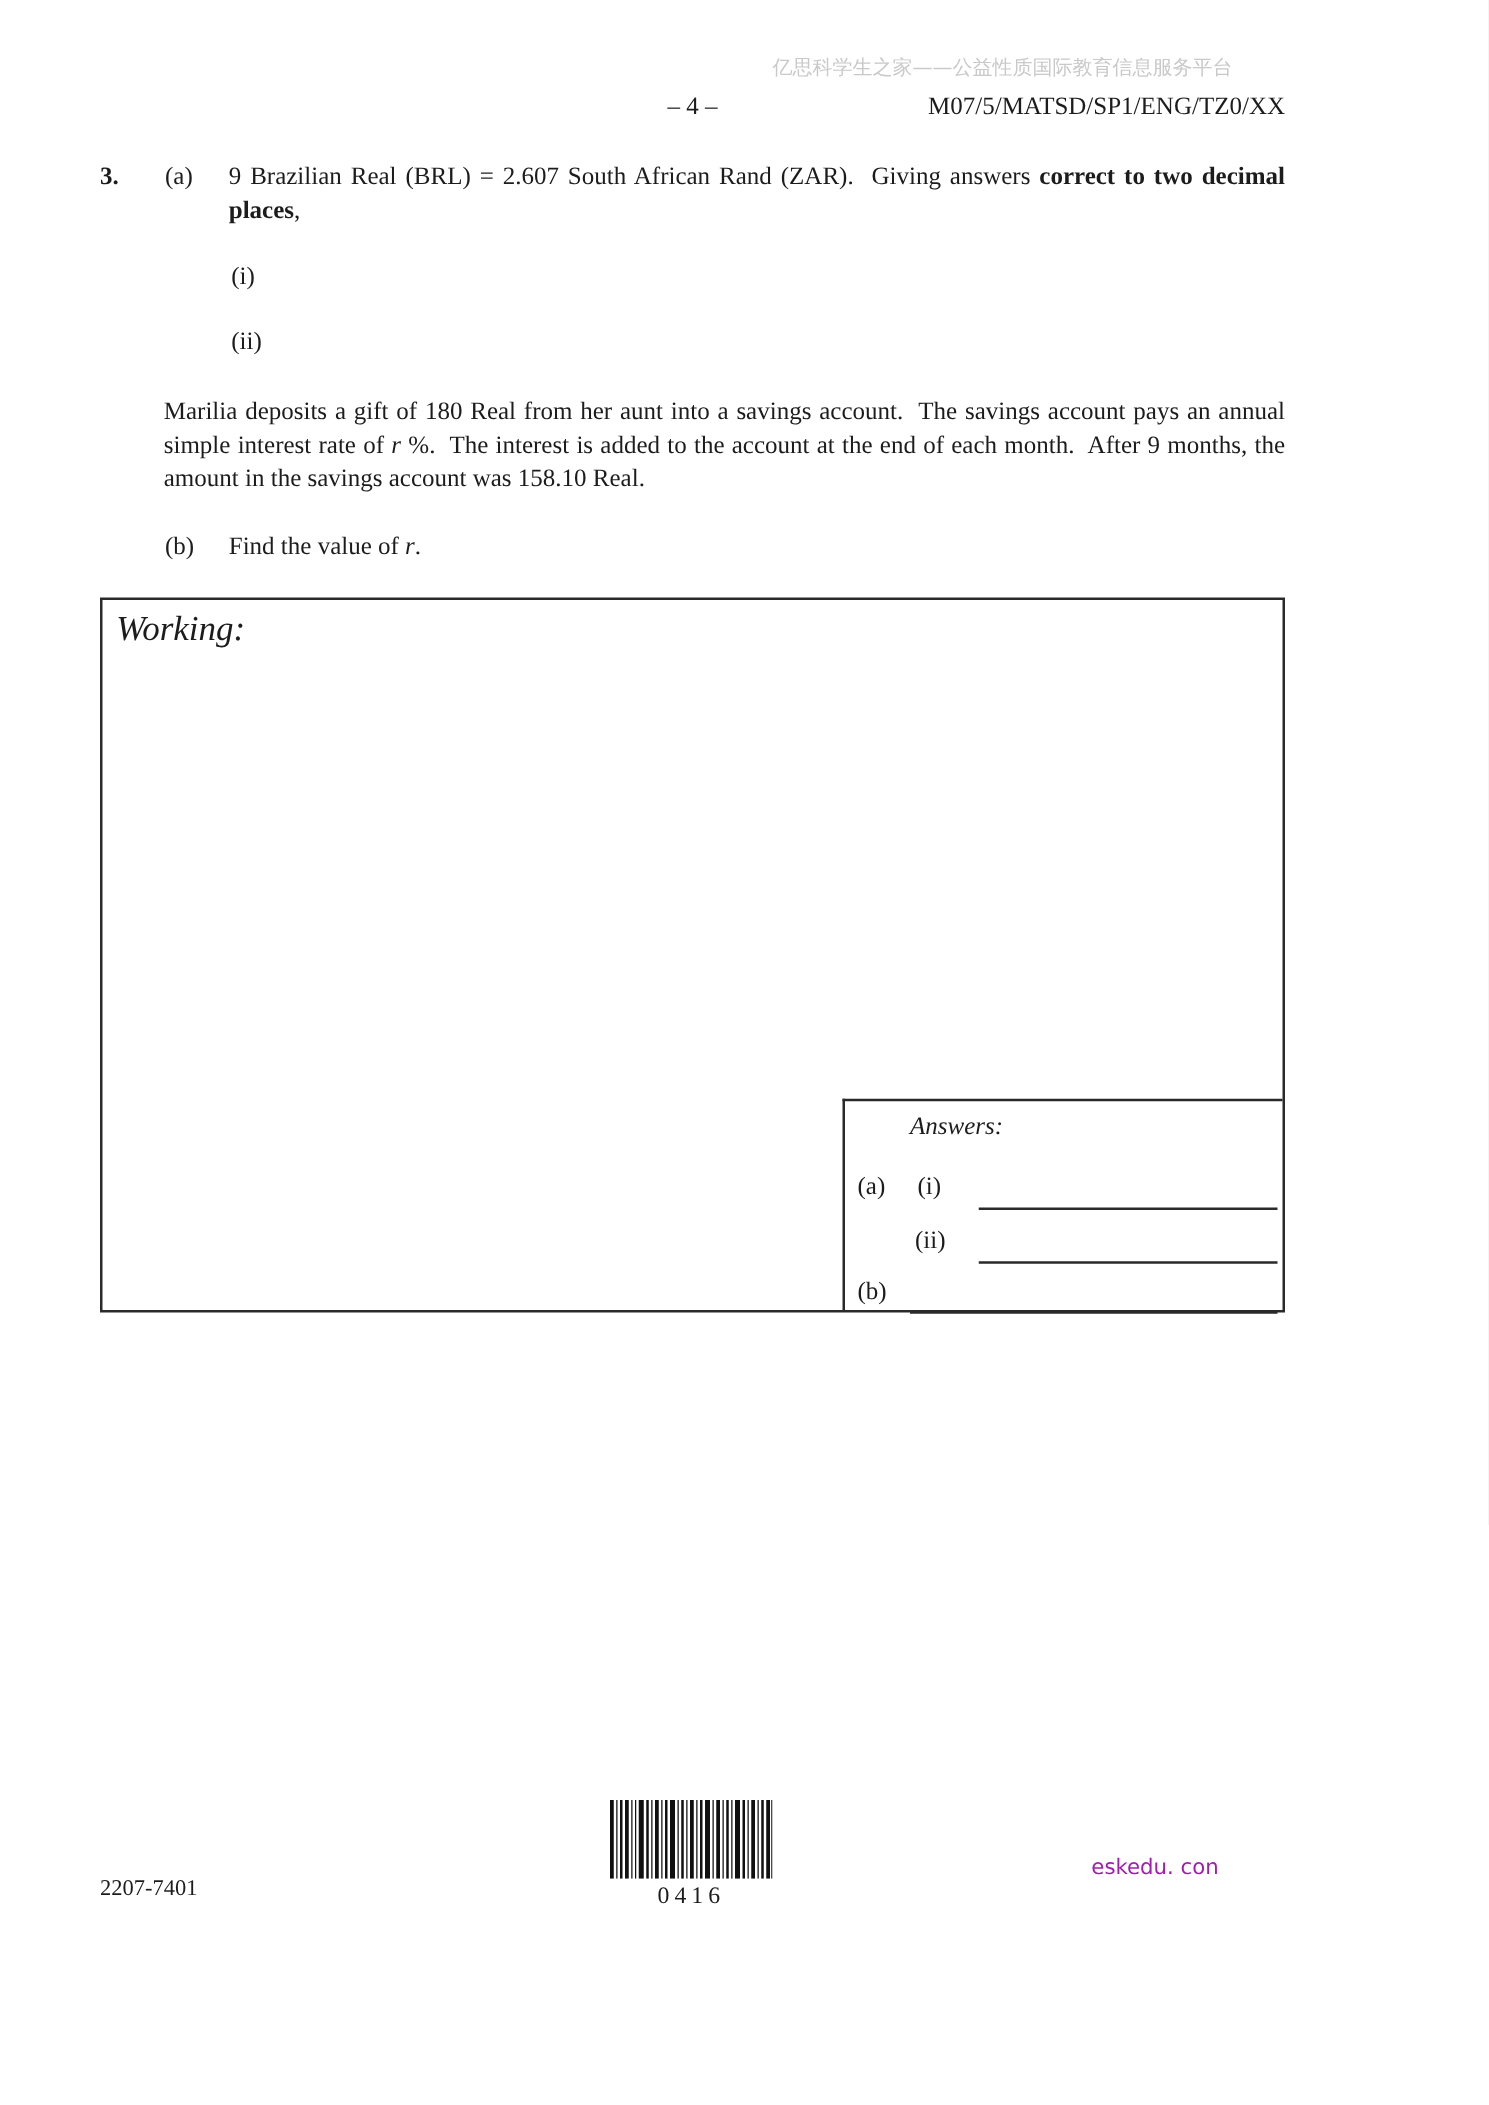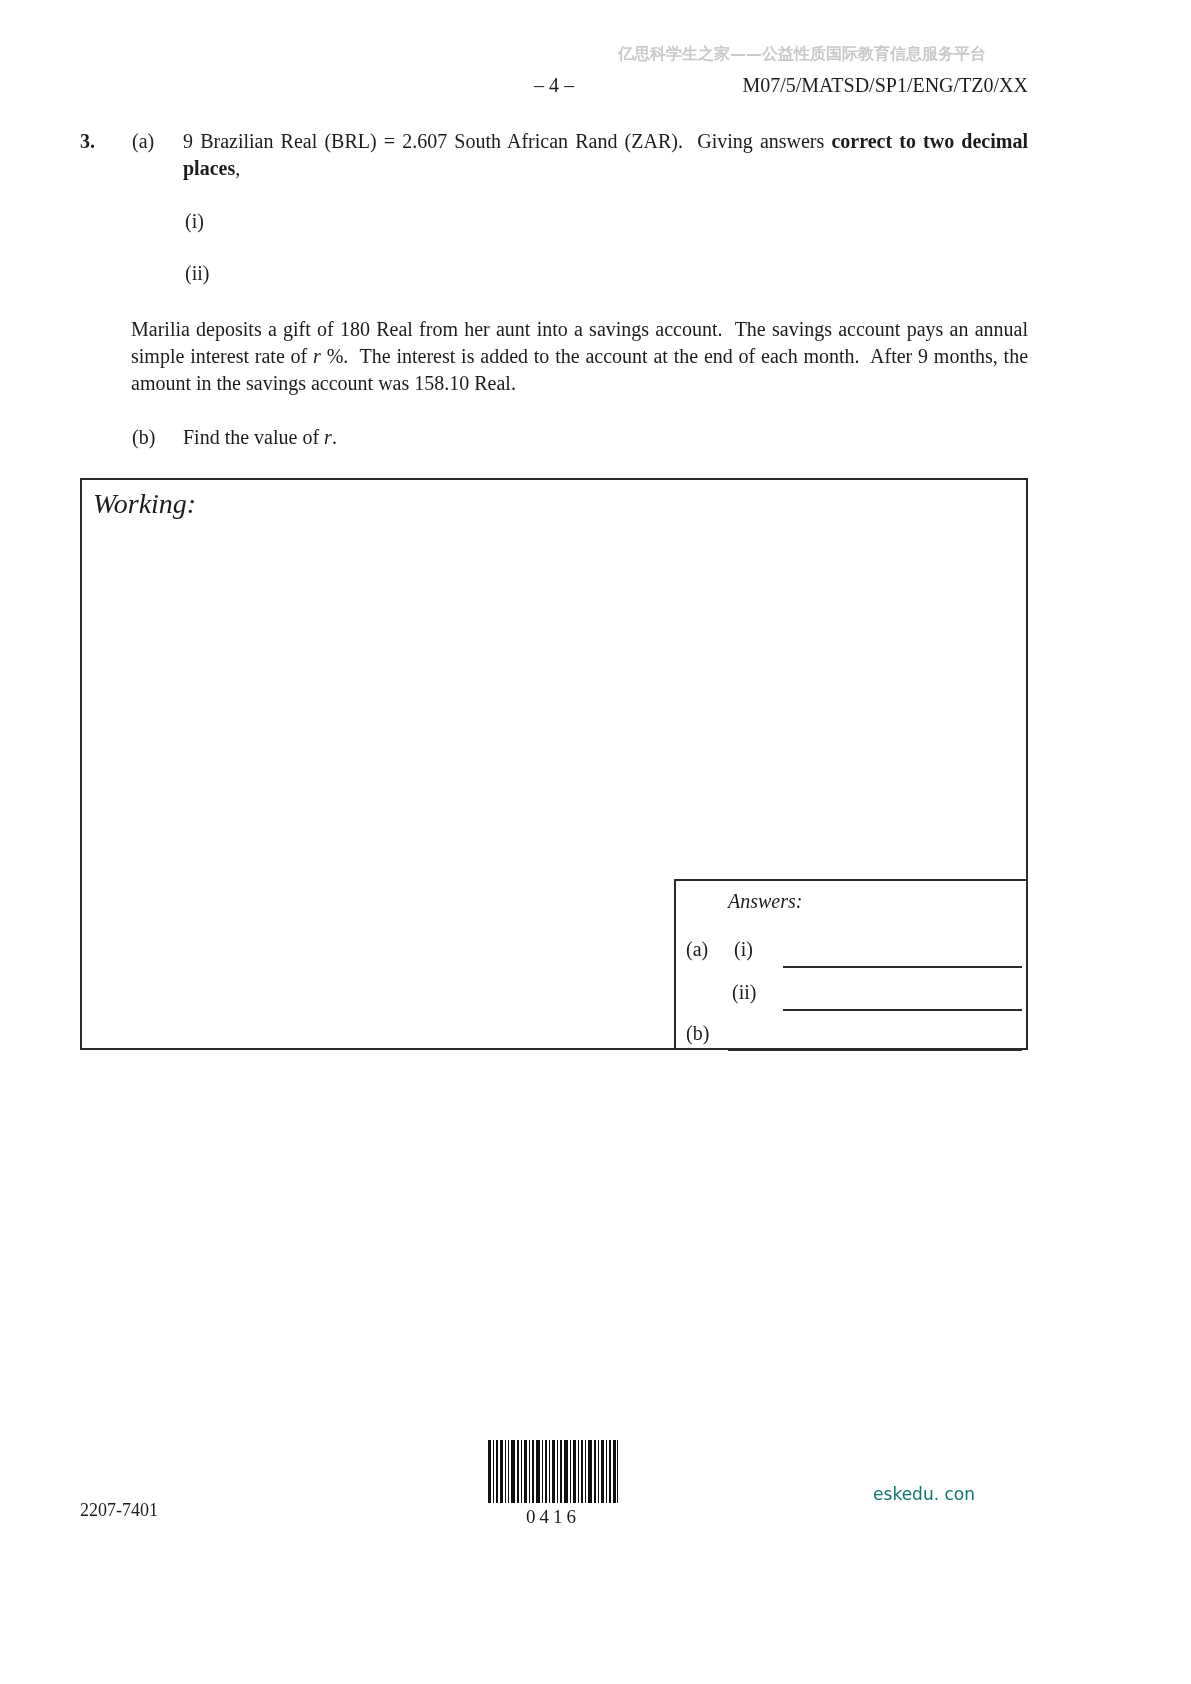--- a/index.html
+++ b/index.html
@@ -10,21 +10,20 @@
     background:#ffffff;
     font-family:"Liberation Serif","DejaVu Serif",serif;
     color:#1c1c1c;
     margin:0 auto;
     overflow:hidden;
   }
   .wm-cn {
     position:absolute; top:44px; right:205px;
     font-size:16px; color:#c9c9c9;
     font-family:"DejaVu Sans","Liberation Sans",sans-serif;
-    font-weight:bold;
   }
   .page-num {
     position:absolute; top:74px; left:80px; width:948px;
     text-align:center; font-size:20px;
   }
   .paper-code {
     position:absolute; top:74px; right:163px; font-size:20px;
   }
   .txt { font-size:20px; line-height:27px; }
   .justify { text-align:justify; white-space:pre-wrap; }
@@ -81,21 +80,21 @@
   }
   .barcode {
     position:absolute; left:488px; top:1440px; width:130px; height:63px;
   }
   .barcode-num {
     position:absolute; left:478px; top:1506px; width:150px;
     text-align:center; font-size:19px; letter-spacing:4px;
   }
   .wm-esk {
     position:absolute; right:216px; top:1484px;
-    color:#0f766e; font-size:17px;
+    color:#a21caf; font-size:17px;
     font-family:"DejaVu Sans","Liberation Sans",sans-serif;
   }
 </style>
 </head>
 <body>
 
 <div class="page">
 
   <div class="wm-cn">亿思科学生之家——公益性质国际教育信息服务平台</div>
   <div class="page-num">– 4 –</div>

